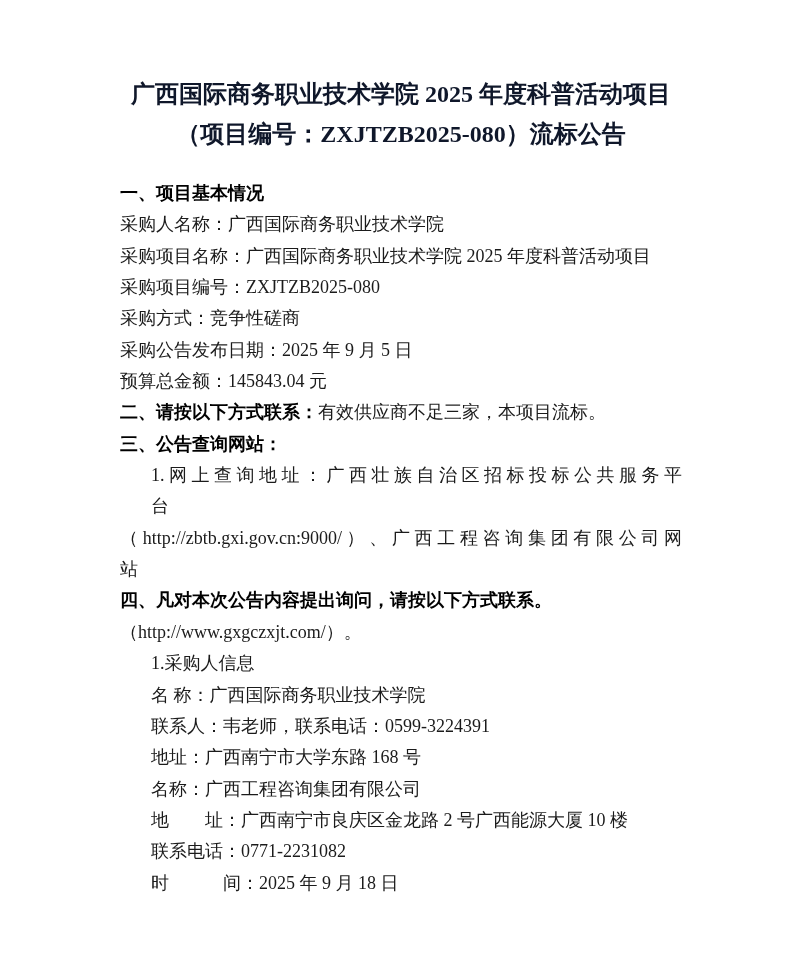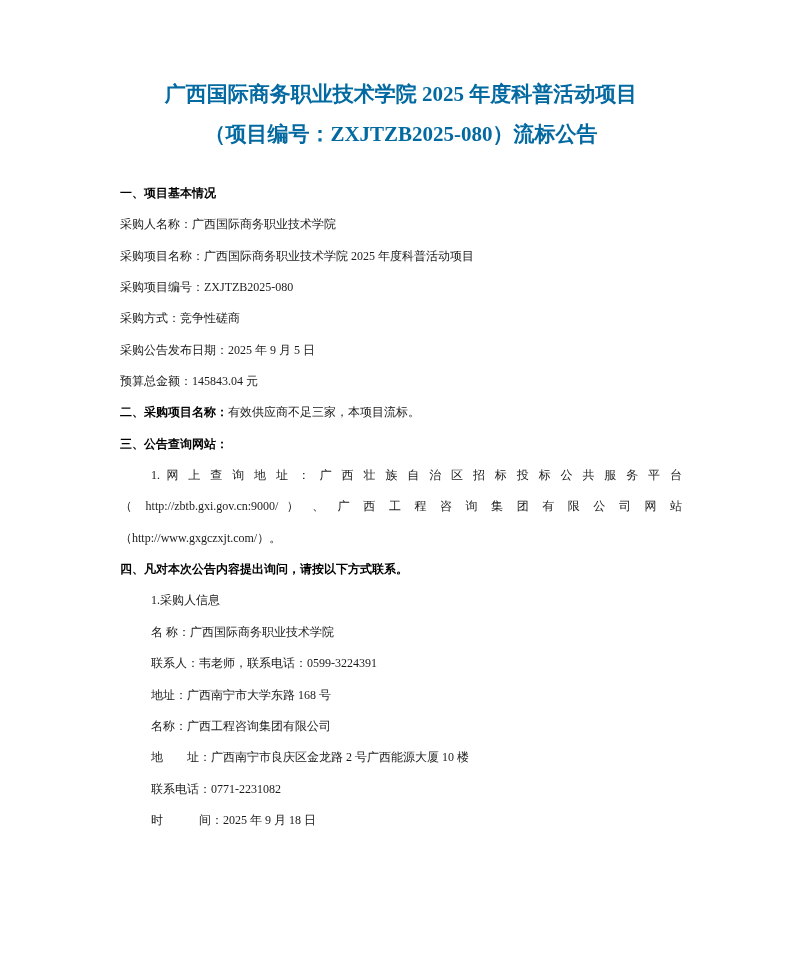--- a/index.html
+++ b/index.html
@@ -14,27 +14,27 @@
   .doc {
     box-sizing: border-box;
     width: 800px;
     height: 969px;
     padding: 74px 118px 0 120px;
     background: #ffffff;
   }
   .title-block {
     text-align: center;
     font-weight: bold;
-    color: #0369a1;
-    font-size: 21px;
+    color: #0f172a;
+    font-size: 24px;
     line-height: 40px;
   }
   .body-block {
     margin-top: 24px;
-    font-size: 12px;
+    font-size: 18px;
     line-height: 31.35px;
   }
   .line { white-space: pre-wrap; }
   .bold { font-weight: bold; color: #000000; }
   .indent { padding-left: 31px; }
   .justify-line {
     text-align: justify;
     text-align-last: justify;
   }
 </style>
@@ -51,28 +51,28 @@
   <div class="body-block">
 
     <div class="line bold">一、项目基本情况</div>
     <div class="line">采购人名称：广西国际商务职业技术学院</div>
     <div class="line">采购项目名称：广西国际商务职业技术学院 2025 年度科普活动项目</div>
     <div class="line">采购项目编号：ZXJTZB2025-080</div>
     <div class="line">采购方式：竞争性磋商</div>
     <div class="line">采购公告发布日期：2025 年 9 月 5 日</div>
     <div class="line">预算总金额：145843.04 元</div>
 
-    <div class="line"><span class="bold">二、采购项目名称：</span><span>有效供应商不足三家，本项目流标。</span></div>
+    <div class="line"><span class="bold">二、请按以下方式联系：</span><span>有效供应商不足三家，本项目流标。</span></div>
 
     <div class="line bold">三、公告查询网站：</div>
     <div class="line indent justify-line">1. 网 上 查 询 地 址 ： 广 西 壮 族 自 治 区 招 标 投 标 公 共 服 务 平 台</div>
     <div class="line justify-line">（ http://zbtb.gxi.gov.cn:9000/ ） 、 广 西 工 程 咨 询 集 团 有 限 公 司 网 站</div>
+    <div class="line bold">四、凡对本次公告内容提出询问，请按以下方式联系。</div>
+
     <div class="line">（http://www.gxgczxjt.com/）。</div>
-
-    <div class="line bold">四、凡对本次公告内容提出询问，请按以下方式联系。</div>
     <div class="line indent">1.采购人信息</div>
     <div class="line indent">名 称：广西国际商务职业技术学院</div>
     <div class="line indent">联系人：韦老师，联系电话：0599-3224391</div>
     <div class="line indent">地址：广西南宁市大学东路 168 号</div>
     <div class="line indent">名称：广西工程咨询集团有限公司</div>
     <div class="line indent">地　　址：广西南宁市良庆区金龙路 2 号广西能源大厦 10 楼</div>
     <div class="line indent">联系电话：0771-2231082</div>
     <div class="line indent">时　　　间：2025 年 9 月 18 日</div>
 
   </div>

